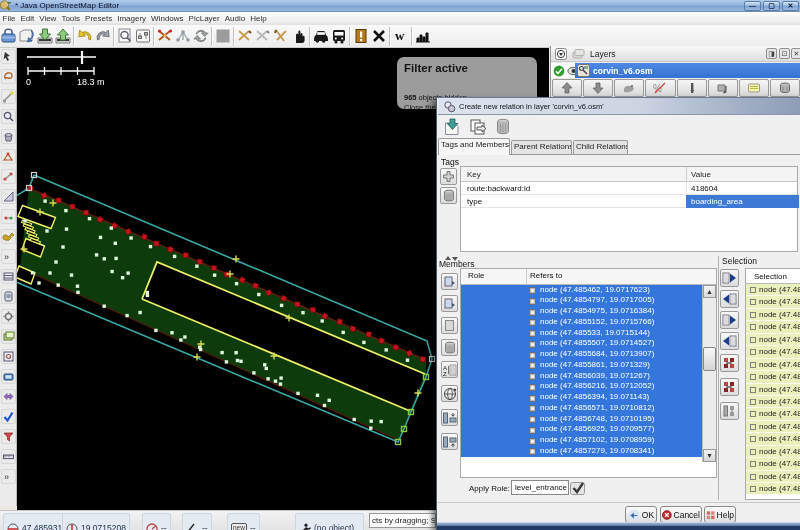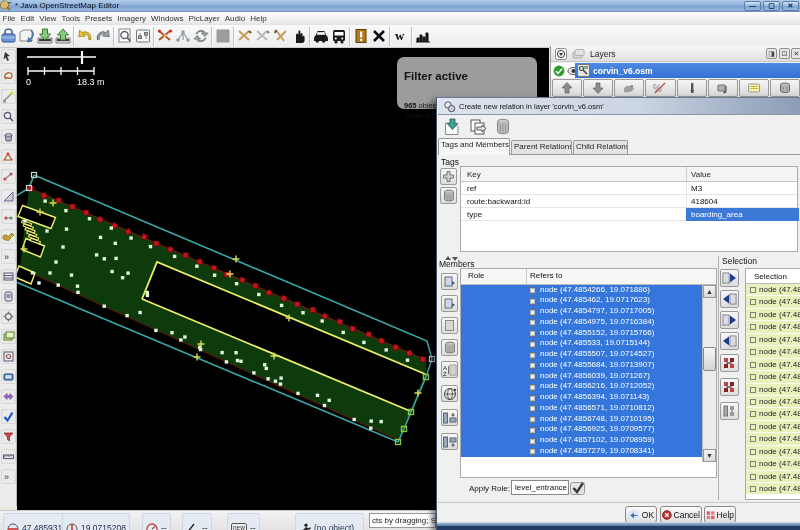--- a/index.html
+++ b/index.html
@@ -32,21 +32,21 @@
 
 #lefttools { left:0; top:48px; width:17px; height:458px; background:#ececec;
   border-right:1px solid #b8b8b8; display:flex; flex-direction:column; align-items:center; padding-top:1px;}
 .lti { width:15px; height:15px; margin-bottom:5px; flex:none; background:#eaeaea; border:1px solid #d8d8d8; border-radius:2px;
   display:flex; align-items:center; justify-content:center;}
 
 
 #map { left:17px; top:48px; width:532px; height:462px; background:#000; }
 
 
-#toast { left:397px; top:57px; width:140px; height:52px; background:#9c9c9c; border-radius:7px; color:#141414; padding:13px 7px;}
+#toast { left:397px; top:57px; width:140px; height:52px; background:#9c9c9c; border-radius:7px; color:#141414; padding:5px 7px;}
 #toast .t1 { font-size:11.5px; font-weight:bold; }
 #toast .t2 { font-size:7.5px; margin-top:19px;}
 #toast .t3 { font-size:7.5px; margin-top:1px;}
 
 
 #rpanel { left:550px; top:46px; width:250px; height:464px; background:#ececec; border-left:1px solid #989898; font-size:10px;}
 #rptitle { left:0px; top:0px; width:249px; height:16px; background:linear-gradient(#f8f8f8,#dedede); border-bottom:1px solid #c8c8c8;}
 #rptitle .cap { position:absolute; left:39px; top:3px; color:#222; font-size:8.5px;}
 .minib { top:2px; width:11px; height:11px; border:1px solid #909090; background:#e6e6e6; border-radius:2px; font-size:7px; line-height:9px; text-align:center; color:#444;}
 #layerrow { left:0px; top:17px; width:249px; height:15px; background:#fff; }
@@ -722,25 +722,20 @@
           <path d="M4 5 v6 M6 5 v6 M8 5 v6" stroke="#909090" stroke-width="0.8"></path>
         </svg>
       </div>
 <div class="abs" id="tagstable">
         <div style="position:relative;height:15px;background:#f4f4f4;border-bottom:1px solid #c4c4c4;font-size:8px;color:#222">
           <span style="position:absolute;left:6px;top:3px">Key</span>
           <span style="position:absolute;left:230px;top:3px">Value</span>
           <div style="position:absolute;left:225px;top:0;width:1px;height:15px;background:#d0d0d0"></div>
         </div>
         <div style="position:relative;height:13px;border-bottom:1px solid #e4e4e4;font-size:8px">
-          <span style="position:absolute;left:6px;top:1.5px">ref</span>
-          <span style="position:absolute;left:230px;top:1.5px">M3</span>
-          <div style="position:absolute;left:225px;top:0;width:1px;height:13px;background:#e4e4e4"></div>
-        </div>
-        <div style="position:relative;height:13px;border-bottom:1px solid #e4e4e4;font-size:8px">
           <span style="position:absolute;left:6px;top:1.5px">route:backward:id</span>
           <span style="position:absolute;left:230px;top:1.5px">418604</span>
           <div style="position:absolute;left:225px;top:0;width:1px;height:13px;background:#e4e4e4"></div>
         </div>
         <div style="position:relative;height:13px;border-bottom:1px solid #e4e4e4;font-size:8px">
           <span style="position:absolute;left:6px;top:1.5px">type</span>
           <div style="position:absolute;left:225px;top:0;width:113px;height:13px;background:#3d7ad6;color:#fff">
             <span style="position:absolute;left:5px;top:1.5px">boarding_area</span>
           </div>
         </div>
@@ -810,27 +805,20 @@
           <span style="position:absolute;left:7px;top:2px">Role</span>
           <span style="position:absolute;left:69px;top:2px">Refers to</span>
           <div style="position:absolute;left:65px;top:0;width:1px;height:16px;background:#ccc"></div>
         </div>
         <div style="position:absolute;left:0;top:16px;width:242px;height:194px;overflow:hidden">
           <div class="mrow">
             <svg style="position:absolute;left:68px;top:2px" width="7" height="7" viewBox="0 0 7 7">
               <rect x="0.5" y="0.5" width="6" height="6" fill="#b8b8b8" stroke="#666" stroke-width="0.8"></rect>
               <rect x="2.2" y="2.2" width="2.6" height="2.6" fill="#fff"></rect>
             </svg>
-            <span style="position:absolute;left:79px;top:-0.5px">node (47.4854266, 19.071886)</span>
-          </div>
-          <div class="mrow">
-            <svg style="position:absolute;left:68px;top:2px" width="7" height="7" viewBox="0 0 7 7">
-              <rect x="0.5" y="0.5" width="6" height="6" fill="#b8b8b8" stroke="#666" stroke-width="0.8"></rect>
-              <rect x="2.2" y="2.2" width="2.6" height="2.6" fill="#fff"></rect>
-            </svg>
             <span style="position:absolute;left:79px;top:-0.5px">node (47.485462, 19.0717623)</span>
           </div>
           <div class="mrow">
             <svg style="position:absolute;left:68px;top:2px" width="7" height="7" viewBox="0 0 7 7">
               <rect x="0.5" y="0.5" width="6" height="6" fill="#b8b8b8" stroke="#666" stroke-width="0.8"></rect>
               <rect x="2.2" y="2.2" width="2.6" height="2.6" fill="#fff"></rect>
             </svg>
             <span style="position:absolute;left:79px;top:-0.5px">node (47.4854797, 19.0717005)</span>
           </div>
           <div class="mrow">
@@ -860,20 +848,27 @@
               <rect x="2.2" y="2.2" width="2.6" height="2.6" fill="#fff"></rect>
             </svg>
             <span style="position:absolute;left:79px;top:-0.5px">node (47.4855507, 19.0714527)</span>
           </div>
           <div class="mrow">
             <svg style="position:absolute;left:68px;top:2px" width="7" height="7" viewBox="0 0 7 7">
               <rect x="0.5" y="0.5" width="6" height="6" fill="#b8b8b8" stroke="#666" stroke-width="0.8"></rect>
               <rect x="2.2" y="2.2" width="2.6" height="2.6" fill="#fff"></rect>
             </svg>
             <span style="position:absolute;left:79px;top:-0.5px">node (47.4855684, 19.0713907)</span>
+          </div>
+          <div class="mrow">
+            <svg style="position:absolute;left:68px;top:2px" width="7" height="7" viewBox="0 0 7 7">
+              <rect x="0.5" y="0.5" width="6" height="6" fill="#b8b8b8" stroke="#666" stroke-width="0.8"></rect>
+              <rect x="2.2" y="2.2" width="2.6" height="2.6" fill="#fff"></rect>
+            </svg>
+            <span style="position:absolute;left:79px;top:-0.5px">node (47.4855861, 19.071329)</span>
           </div>
           <div class="mrow">
             <svg style="position:absolute;left:68px;top:2px" width="7" height="7" viewBox="0 0 7 7">
               <rect x="0.5" y="0.5" width="6" height="6" fill="#b8b8b8" stroke="#666" stroke-width="0.8"></rect>
               <rect x="2.2" y="2.2" width="2.6" height="2.6" fill="#fff"></rect>
             </svg>
             <span style="position:absolute;left:79px;top:-0.5px">node (47.4856039, 19.071267)</span>
           </div>
           <div class="mrow">
             <svg style="position:absolute;left:68px;top:2px" width="7" height="7" viewBox="0 0 7 7">

